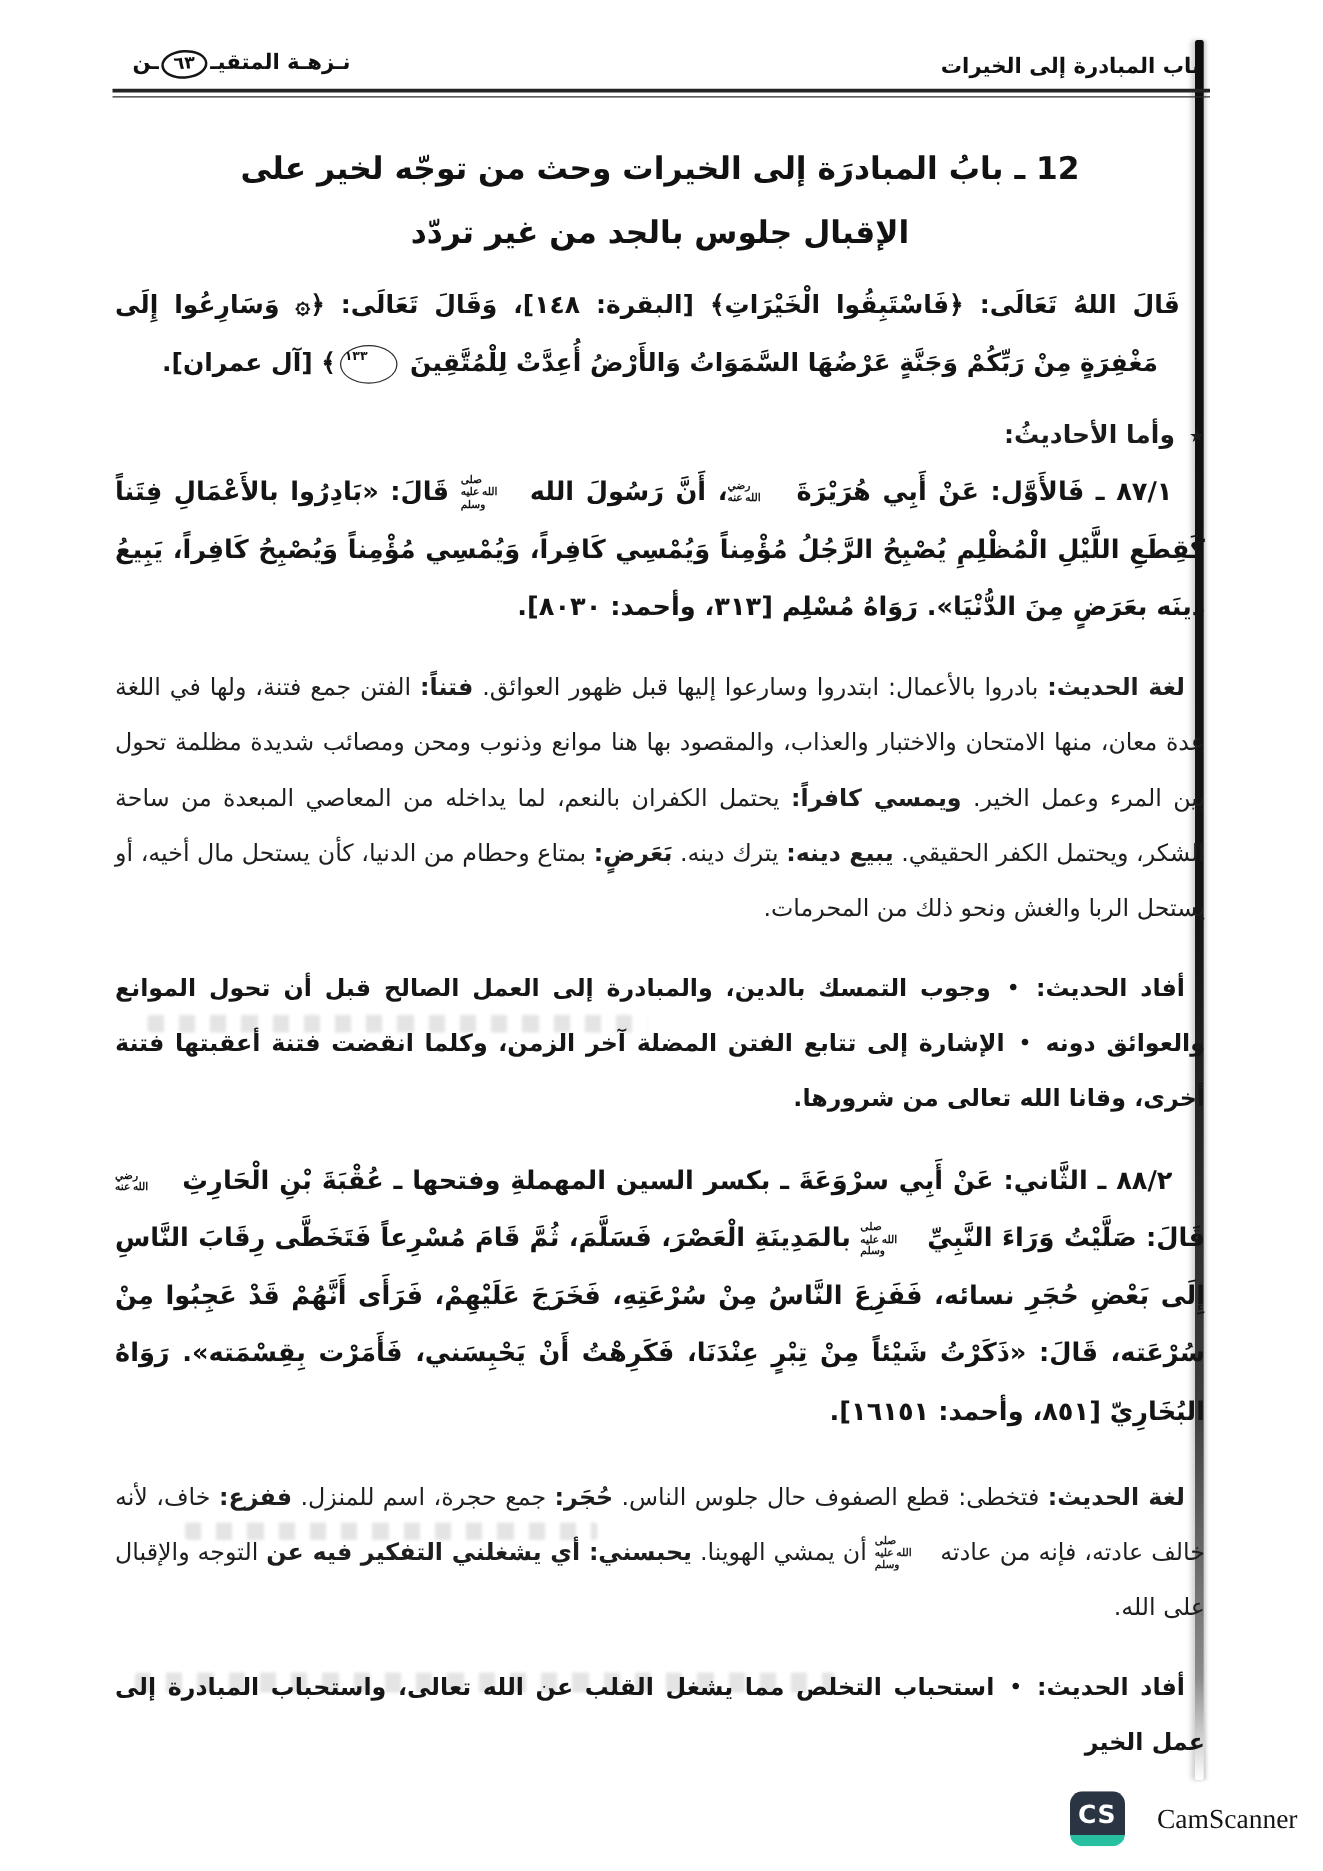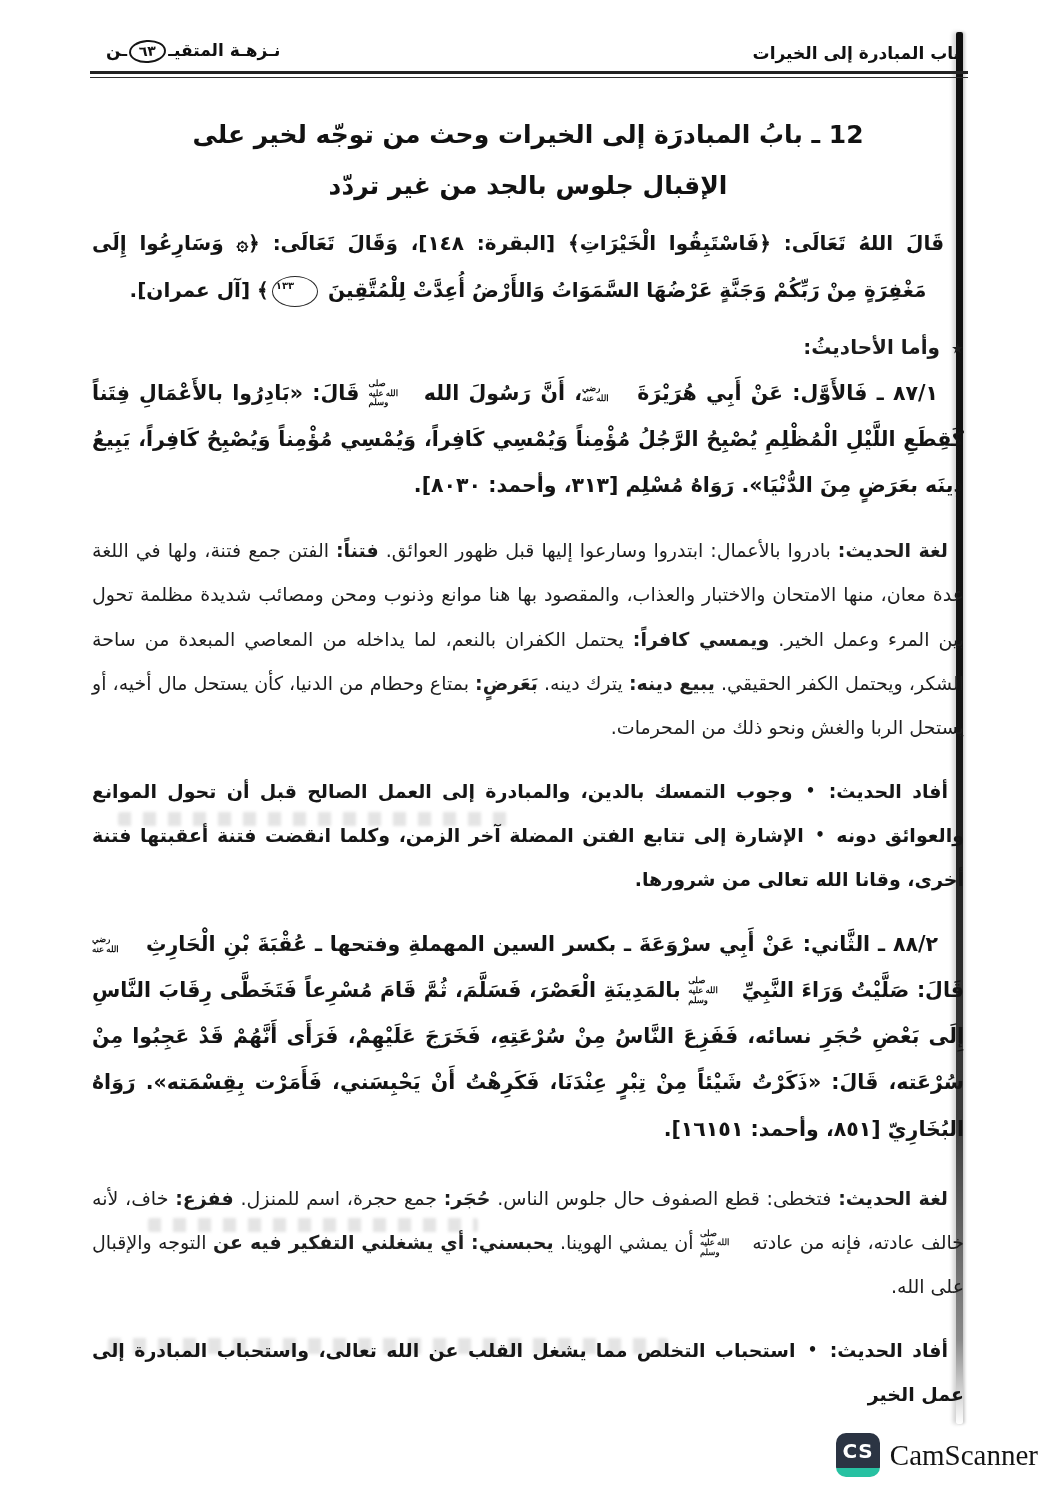--- a/index.html
+++ b/index.html
@@ -84,34 +84,34 @@
     background:repeating-linear-gradient(90deg,rgba(80,80,80,.28) 0 13px,rgba(0,0,0,0) 13px 25px);
     border-radius:3px;
   }
   .bleed.b1{left:118px;top:812px;width:400px;}
   .bleed.b2{left:148px;top:1218px;width:330px;}
   .bleed.b3{left:108px;top:1338px;width:560px;height:16px;}
 
   
   .watermark{
     position:absolute;left:auto;right:20px;bottom:20px;
-    display:flex;align-items:center;gap:10px;direction:ltr;
+    display:flex;align-items:center;gap:26px;direction:ltr;
   }
   .cs-badge{
     width:44px;height:44px;border-radius:10px;overflow:hidden;
     display:flex;flex-direction:column;
   }
   .cs-badge .cs-top{
     flex:1;background:#2b3443;color:#ffffff;display:flex;align-items:center;justify-content:center;
     font-weight:bold;font-size:20px;font-family:"DejaVu Sans",sans-serif;letter-spacing:.5px;
   }
   .cs-badge .cs-strip{height:9px;background:#27c1a2;}
   .cs-name{
     font-family:"Liberation Serif","DejaVu Serif",serif;
-    font-size:29px;color:#141414;direction:ltr;
+    font-size:22px;color:#141414;direction:ltr;
   }
 </style>
 </head>
 <body>
 
 <div class="scan-edge"></div>
 <div class="bleed b1"></div>
 <div class="bleed b2"></div>
 <div class="bleed b3"></div>
 

